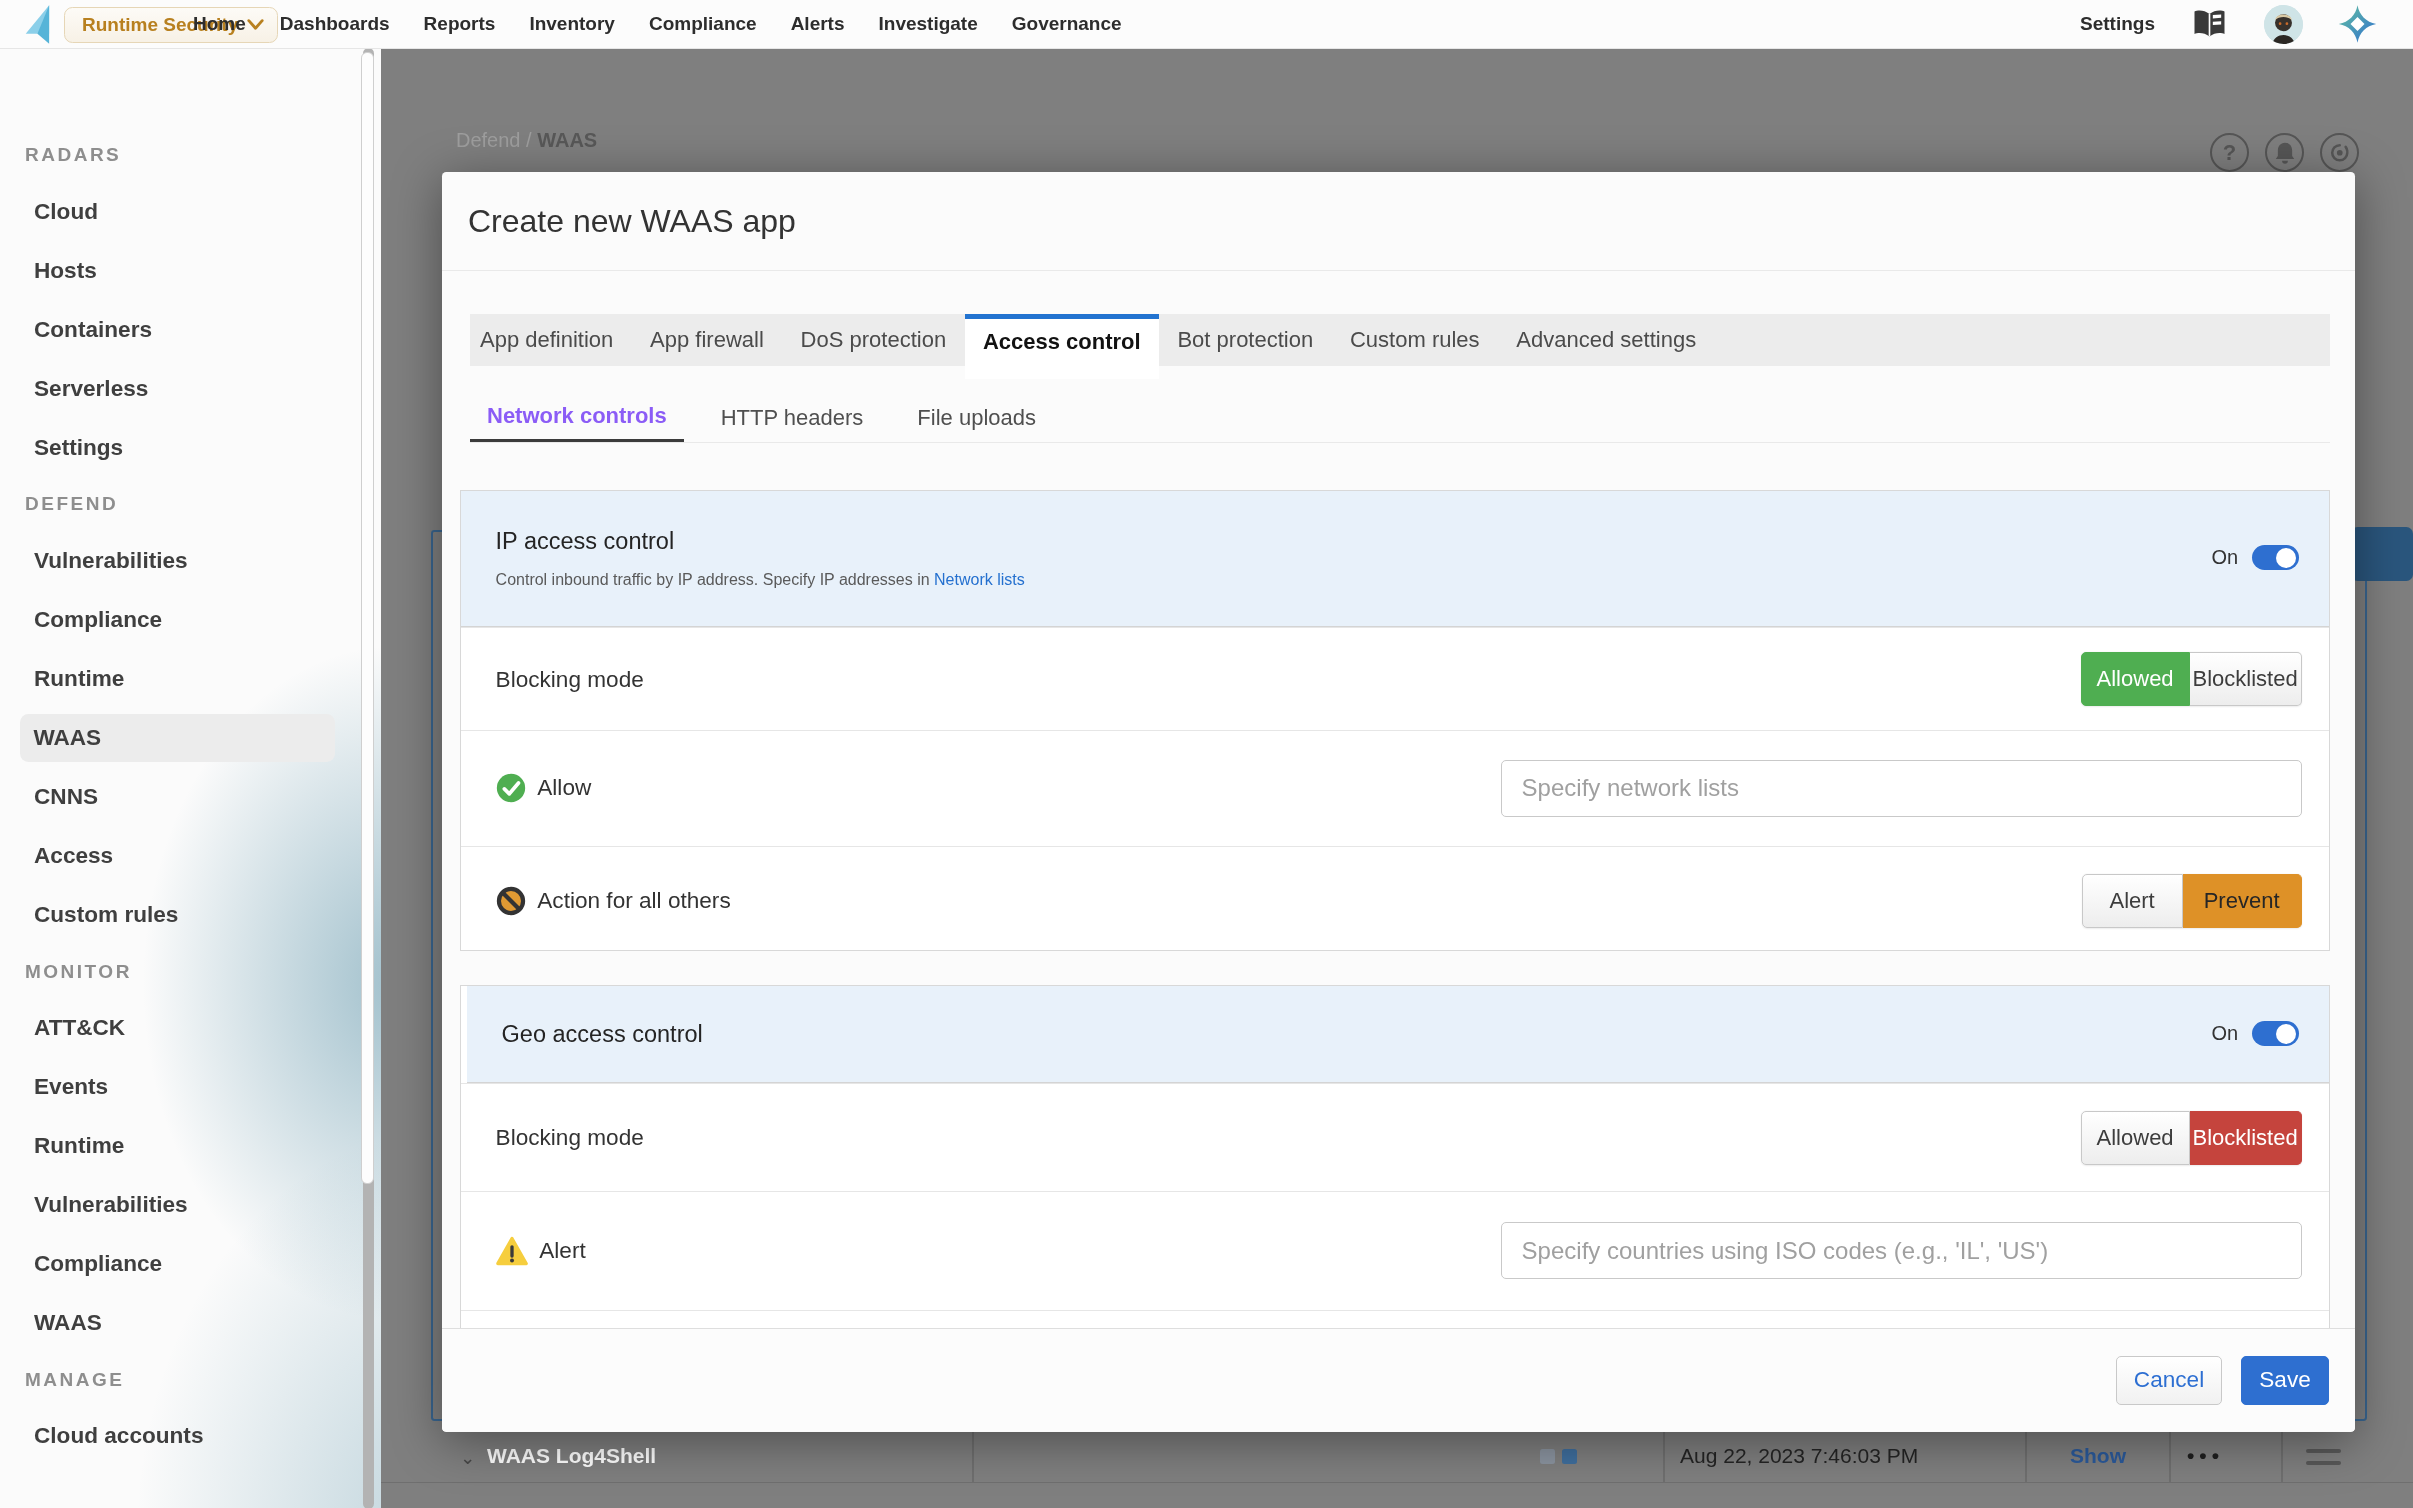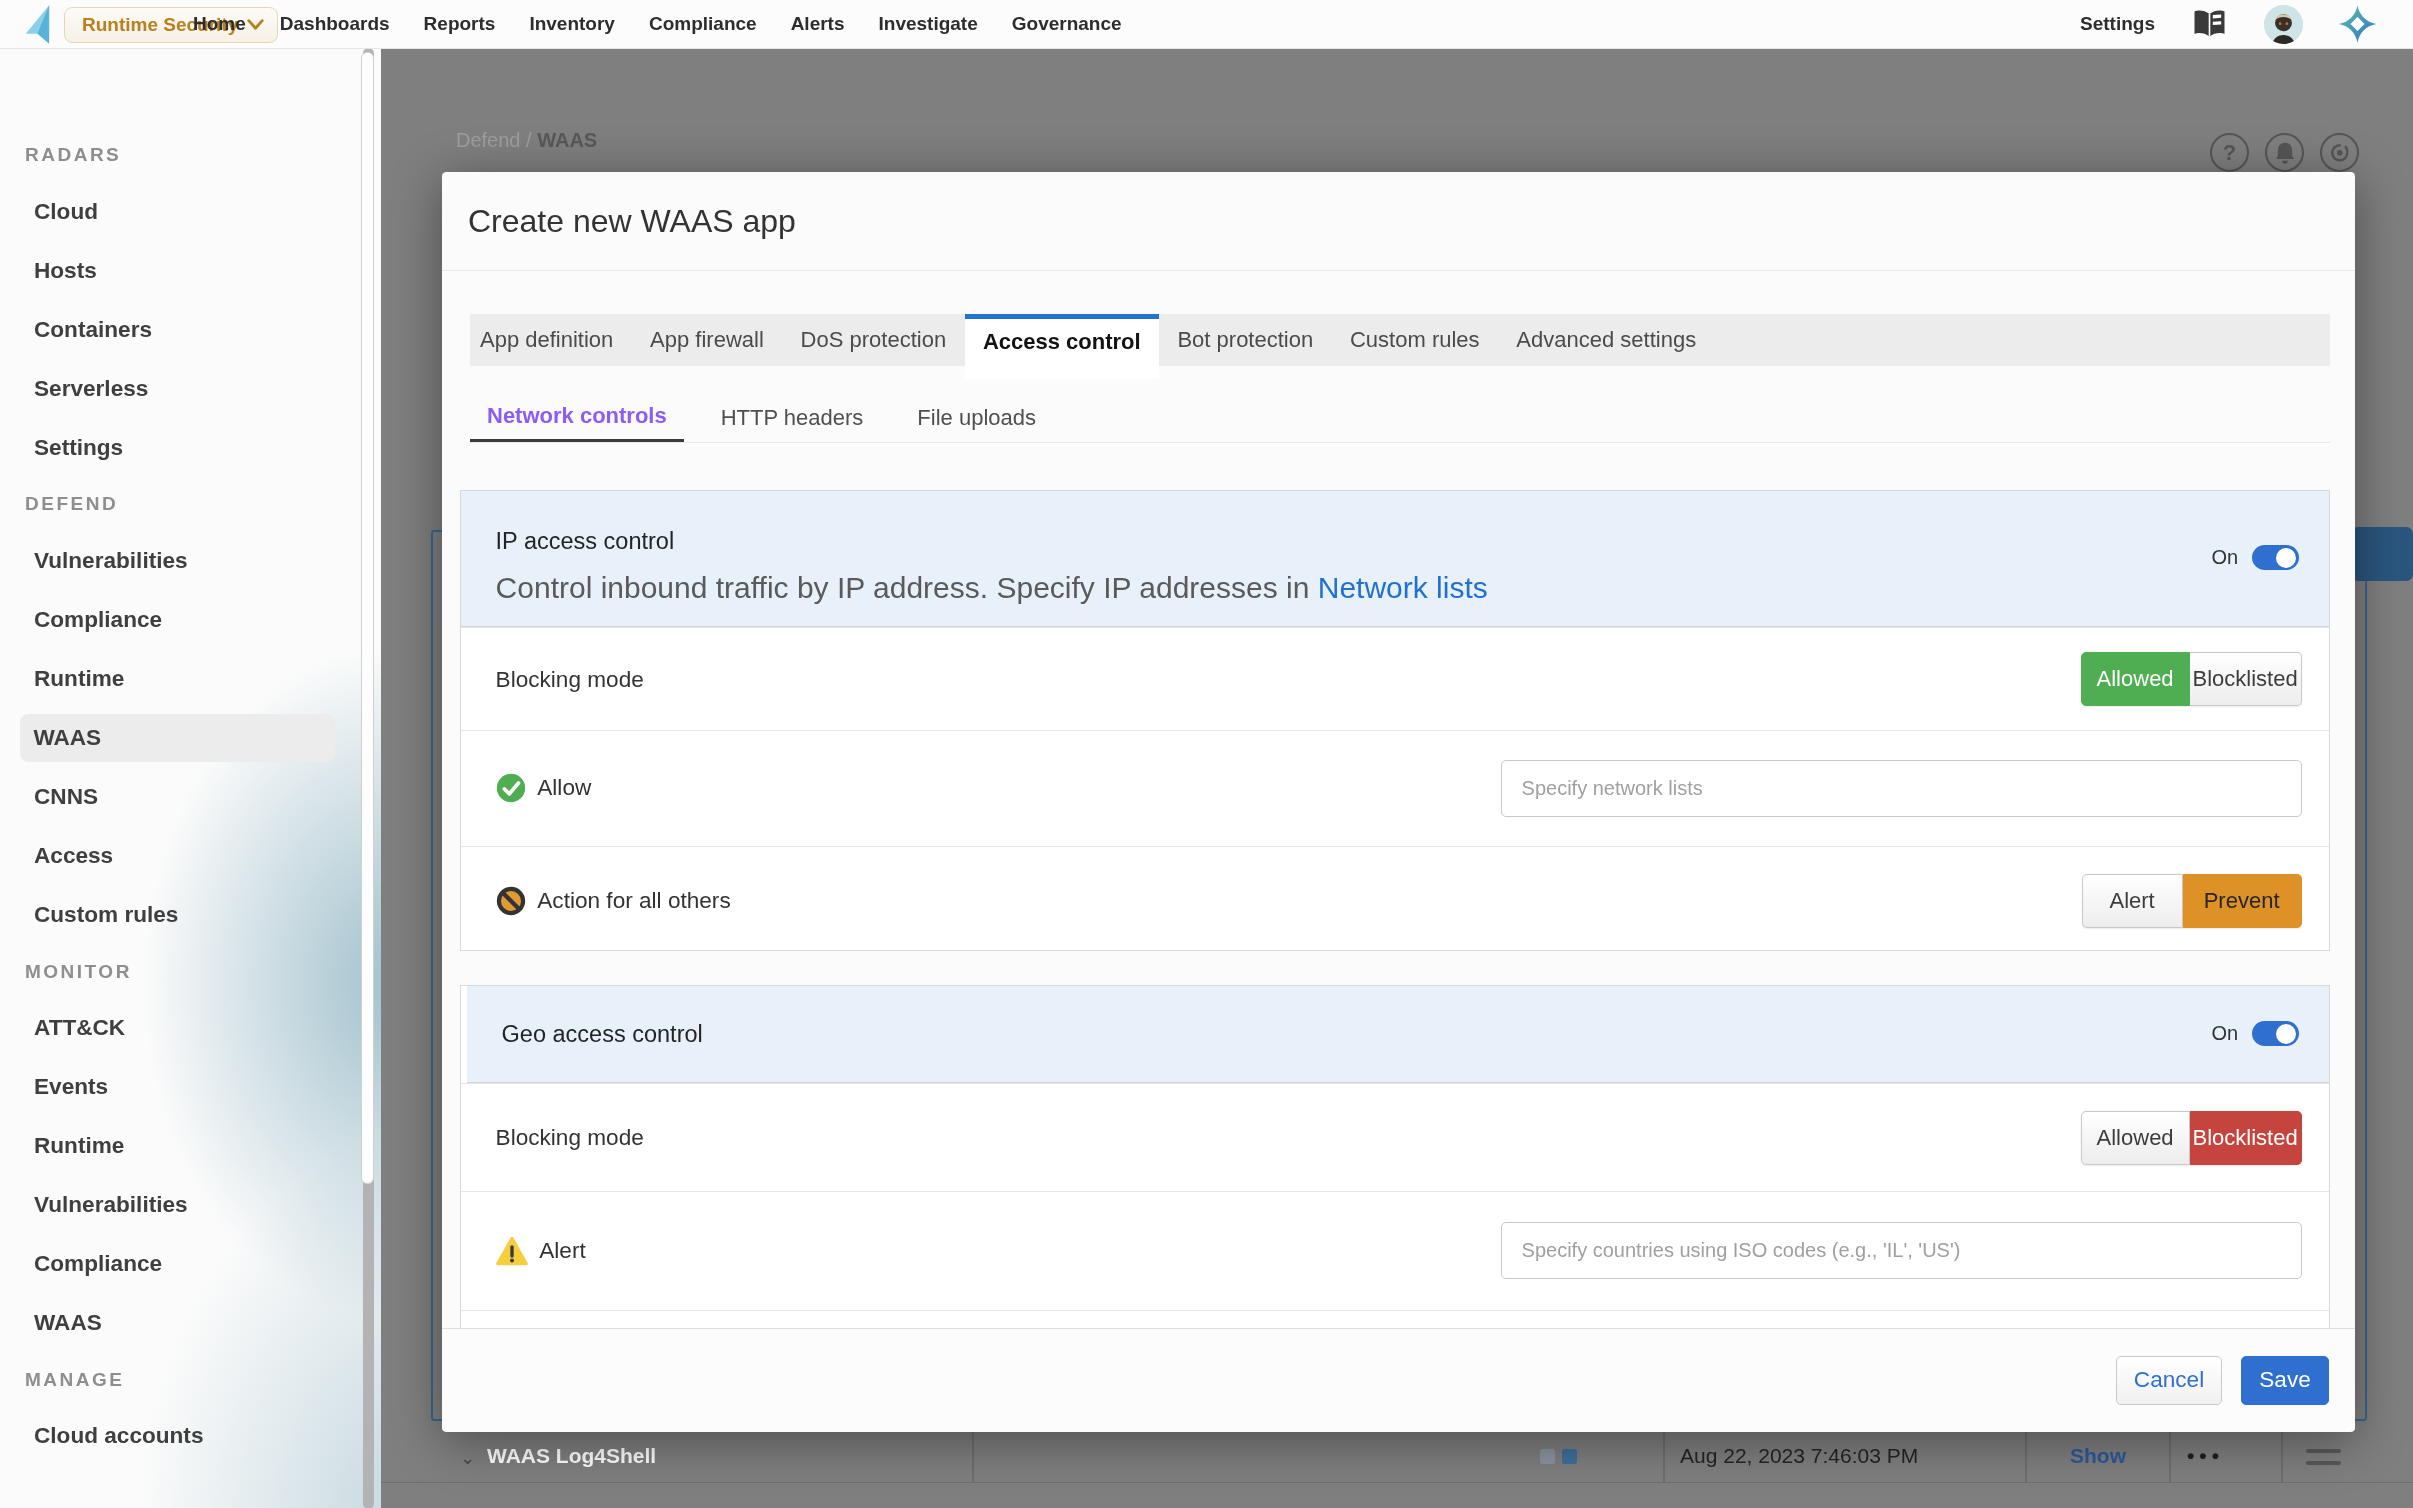--- a/index.html
+++ b/index.html
@@ -60,40 +60,40 @@
   .tab.active{height:65px;line-height:45px;background:#fff;border-top:5px solid #2273d0;font-weight:bold;color:#121212;box-sizing:border-box;}
 
   .subtabs{position:absolute;left:28px;top:220px;height:51px;display:flex;}
   .subtab{height:51px;display:flex;align-items:center;padding:0 17px;font-size:22px;color:#4f4f4f;cursor:pointer;box-sizing:border-box;}
   .subtab.active{font-weight:bold;color:#8b5cf6;border-bottom:4.2px solid #3b3b3b;}
   .subtabs-line{position:absolute;left:28px;top:270px;width:1860px;height:0.8px;background:#e9e9e9;}
 
   .card{position:absolute;left:17.6px;width:1870px;background:#fff;border:0.8px solid #d8d8d8;box-sizing:border-box;}
   .card-header{background:#e8f1fa;position:relative;border-bottom:0.8px solid #d4d4d4;}
   .sec-title{position:absolute;left:35px;font-size:23.5px;color:#242424;}
-  .sec-desc{position:absolute;left:35px;font-size:30px;color:#5a5a5a;}
+  .sec-desc{position:absolute;left:35px;font-size:16px;color:#5a5a5a;}
   .sec-desc a{color:#2470cf;text-decoration:none;cursor:pointer;}
   .toggle-wrap{position:absolute;right:30px;display:flex;align-items:center;gap:13.4px;}
   .toggle-label{font-size:20px;color:#333;}
   .toggle{width:47px;height:25px;border-radius:12.6px;background:#2e6fd0;position:relative;cursor:pointer;}
   .toggle::after{content:"";position:absolute;right:2.5px;top:2.5px;width:20px;height:20px;border-radius:50%;background:#fff;}
 
   .row{position:relative;border-top:0.8px solid #e6e6e6;}
   .row:first-of-type{border-top:none;}
   .row-label{position:absolute;left:35px;font-size:22.6px;color:#333;display:flex;align-items:center;gap:11.7px;}
   .seg{position:absolute;right:27px;display:flex;border-radius:5px;box-shadow:0 0.8px 1.7px rgba(0,0,0,.08);}
   .seg-btn{height:54px;display:flex;align-items:center;justify-content:center;font-size:22px;color:#3d3d3d;
     background:linear-gradient(#ffffff,#ededed);border:0.8px solid #c8c8c8;box-sizing:border-box;cursor:pointer;}
   .seg-btn:first-child{border-radius:5px 0 0 5px;}
   .seg-btn:last-child{border-radius:0 5px 5px 0;border-left:none;}
   .seg-btn.sel-green{background:#4fae51;border-color:#4fae51;color:#fff;}
   .seg-btn.sel-red{background:#c5443d;border-color:#c5443d;color:#fff;}
   .seg-btn.sel-orange{background:#de9127;border-color:#de9127;color:#262626;}
   .txt-input{position:absolute;right:27px;width:801px;height:57px;border:0.8px solid #c9c9c9;border-radius:5px;
-    font-size:20px;color:#444;padding:0 20px;box-sizing:border-box;background:#fff;font-family:"Liberation Sans",sans-serif;}
+    font-size:24px;color:#444;padding:0 20px;box-sizing:border-box;background:#fff;font-family:"Liberation Sans",sans-serif;}
   .txt-input::placeholder{color:#a0a0a0;}
 
   .modal-footer{position:absolute;left:0;top:1156px;width:100%;height:103px;background:#fcfcfc;border-top:0.8px solid #dedede;
     display:flex;align-items:center;justify-content:flex-end;gap:19px;padding-right:26px;box-sizing:border-box;z-index:5;}
   .btn{height:49px;border-radius:5px;font-size:22.6px;display:flex;align-items:center;justify-content:center;cursor:pointer;box-sizing:border-box;}
   .btn-cancel{width:106px;background:linear-gradient(#fff,#f1f1f1);border:0.8px solid #c9c9c9;color:#2d6fd2;}
   .btn-save{width:88px;background:#2e6fd0;color:#fff;border:0.8px solid #2e6fd0;}
 </style>
 </head>
 <body>

